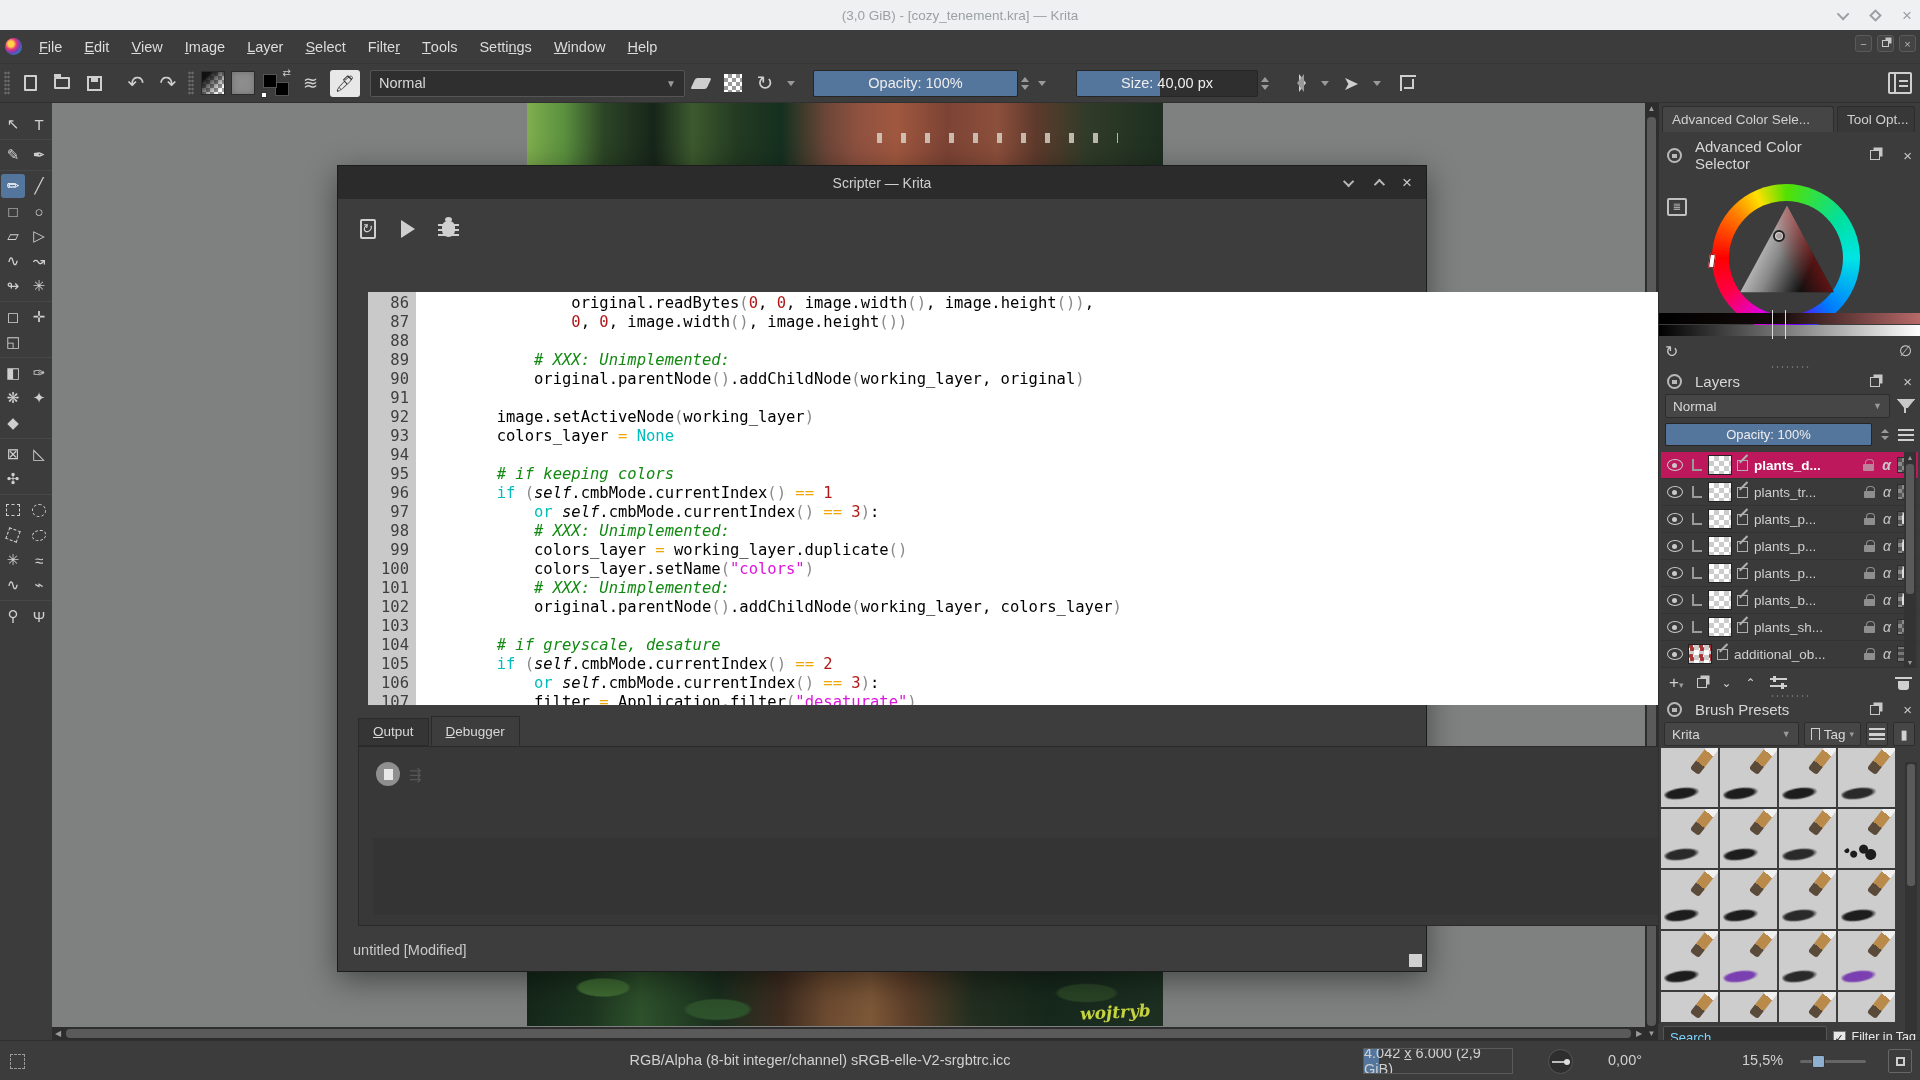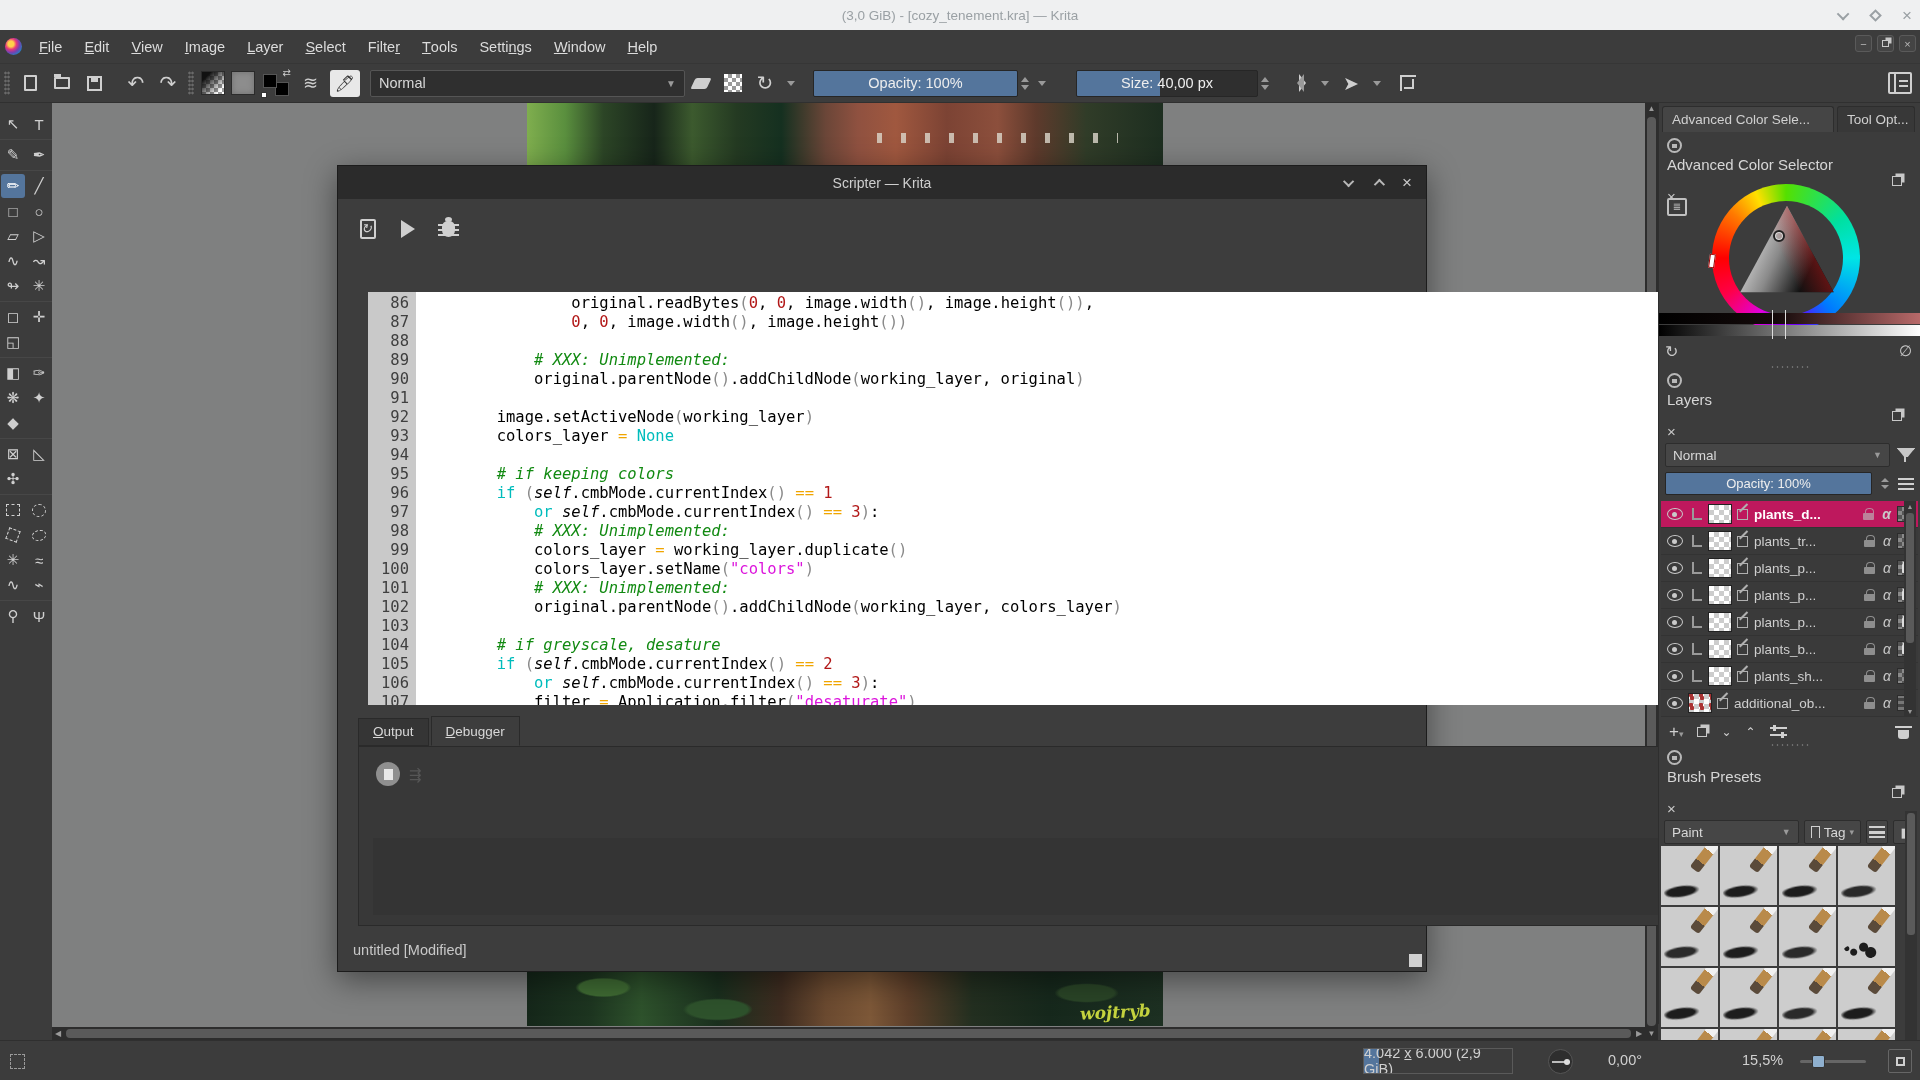--- a/index.html
+++ b/index.html
@@ -160,21 +160,21 @@
   #debug-table-body { position:absolute; left:14px; top:91px; right:14px; bottom:10px; background:#343434; }
   #scripter-status { position:absolute; left:15px; bottom:13px; color:#c8c8c8; font-size:14.5px; }
   #grip { position:absolute; right:4px; bottom:4px; width:13px; height:13px; background:#d0d0d0; }
 
   
   #dock { position:absolute; right:0; top:103px; width:262px; bottom:56px; background:#3c3c3c; border-left:1px solid #2e2e2e; }
   #dock-tabs { display:flex; gap:3px; padding:3px 3px 0 3px; }
   .dtab { font-size:13.5px; color:#d0d0d0; padding:5px 9px; border:1px solid #2d2d2d; border-bottom:none;
     border-radius:3px 3px 0 0; background:#383838; white-space:nowrap; overflow:hidden; }
   .dtab.active { background:#454545; }
-  .panel-head { display:flex; gap:3px; padding:6px 8px 4px; color:#d6d6d6; font-size:15px;flex-direction:column; }
+  .panel-head { display:flex; align-items:center; gap:13px; padding:6px 8px 4px; color:#d6d6d6; font-size:15px; }
   .plock { width:15px; height:15px; border:2px solid #b8b8b8; border-radius:50%; position:relative; flex:none; }
   .plock::after { content:""; position:absolute; left:3px; top:4px; width:5px; height:4px; background:#b8b8b8; }
   .phbtn { margin-left:auto; color:#c8c8c8; }
   .float-ico { width:10px; height:10px; border:1.5px solid #c8c8c8; box-shadow:3px -3px 0 -0.5px #c8c8c8; margin-right:10px; }
   .px { font-size:15px; color:#c8c8c8; line-height:1; }
   .dragdots { height:5px; margin:1px auto 0; width:40px;
     background-image:radial-gradient(#6e6e6e 1px, transparent 1.2px); background-size:5px 4px; background-repeat:repeat-x; }
 
   
   #acs-list-ico { position:absolute; left:8px; top:66px; width:20px; height:18px; border:2px solid #c0c0c0; border-radius:2px;
@@ -695,21 +695,21 @@
     <div style="position:relative;">
       <div class="dragdots"></div>
       <div class="panel-head" style="padding-top:2px">
         <i class="plock"></i>
         <span>Brush Presets</span>
         <span class="phbtn float-ico"></span>
         <span class="px">×</span>
       </div>
       <div style="display:flex; align-items:center; gap:5px; padding:0 5px;">
         <div class="combo-sm" style="flex:1">
-          <span>Paint</span>
+          <span>Krita</span>
           <span style="margin-left:auto; color:#9a9a9a; font-size:9px;">▼</span>
         </div>
         <div class="tag-btn">
           <i class="bookmark"></i>
           <span>Tag</span>
           <span style="color:#9a9a9a; font-size:9px;">▾</span>
         </div>
         <span class="brushtip-btn">
             <i class="hamb"></i>
           </span>
@@ -801,20 +801,21 @@
           <span>Search</span>
         </div>
         <span class="cb">✓</span>
         <span id="filter-label">Filter in Tag</span>
       </div>
     </div>
   </div>
 
   <div id="statusbar">
     <span id="sel-ico"></span>
+    <span id="colorspace">RGB/Alpha (8-bit integer/channel)  sRGB-elle-V2-srgbtrc.icc</span>
     <span id="membox">
       <span class="fill"></span>
       <span><span>4.042 </span><u>x</u><span> 6.000 (2,9 GiB)</span></span>
     </span>
     <span id="rot-ico"></span>
     <span id="angle">0,00°</span>
     <span id="zoomPct">15,5%</span>
     <span id="zoom-slider">
         <span class="zthumb"></span>
       </span>

